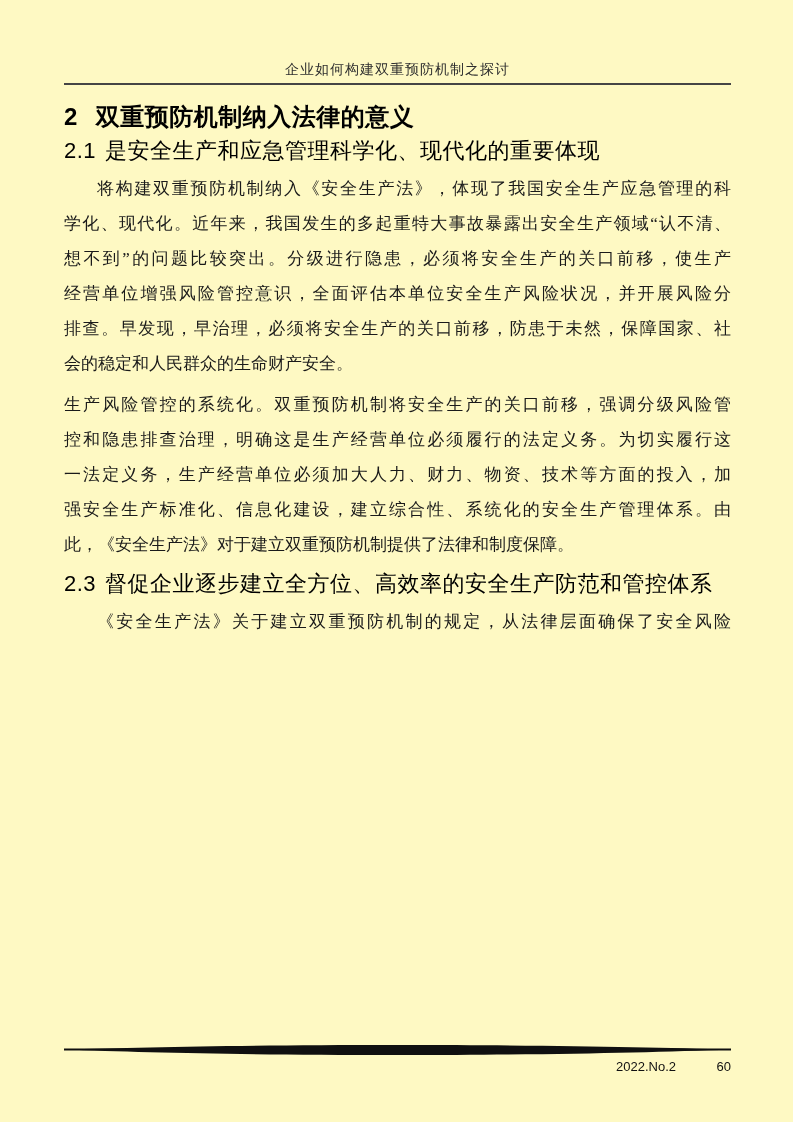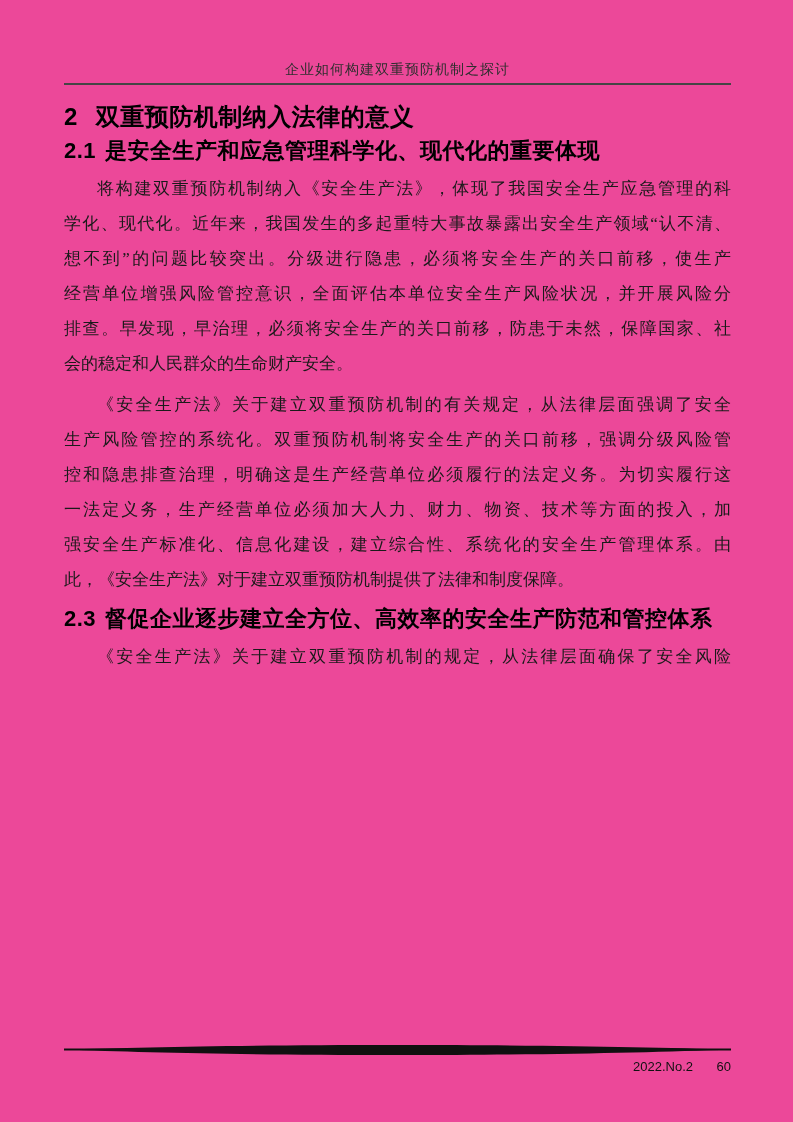--- a/index.html
+++ b/index.html
@@ -5,21 +5,21 @@
   html, body {
     margin: 0;
     padding: 0;
     background: #e9e9e9;
   }
   .page {
     position: relative;
     width: 793px;
     height: 1122px;
     margin: 0 auto;
-    background: #ec4899;
+    background: #fef9c3;
     overflow: hidden;
     font-family: "Liberation Serif", serif;
     color: #1a1a1a;
   }
   .content {
     position: absolute;
     left: 64px;
     top: 0;
     width: 667px;
   }
@@ -45,21 +45,21 @@
     font-weight: bold;
     font-size: 24px;
     line-height: 32px;
     color: #000000;
     letter-spacing: 0.5px;
   }
   .h2 .num { display: inline-block; margin-right: 18px; }
   .h3 {
     margin: 8px 0 0 0;
     font-family: "Liberation Sans", sans-serif;
-    font-weight: bold;
+    font-weight: normal;
     font-size: 22px;
     line-height: 28px;
     color: #000000;
     letter-spacing: 0.5px;
   }
   .h3 .num { display: inline-block; margin-right: 9px; }
   .h3.first-h3 { margin-top: 4px; }
   
   .para {
     margin-top: 6px;
@@ -91,21 +91,21 @@
     color: #111111;
   }
   .page-number {
     position: absolute;
     left: 0;
     right: 0;
     text-align: right;
   }
   .issue-number {
     position: absolute;
-    right: 38px;
+    right: 55px;
     top: 0;
     text-align: center;
   }
 </style>
 </head>
 <body>
 
 <div class="page">
   <div class="content">
 
@@ -124,21 +124,20 @@
       <div class="line first">将构建双重预防机制纳入《安全生产法》，体现了我国安全生产应急管理的科</div>
       <div class="line">学化、现代化。近年来，我国发生的多起重特大事故暴露出安全生产领域“认不清、</div>
       <div class="line">想不到”的问题比较突出。分级进行隐患，必须将安全生产的关口前移，使生产</div>
       <div class="line">经营单位增强风险管控意识，全面评估本单位安全生产风险状况，并开展风险分</div>
       <div class="line">排查。早发现，早治理，必须将安全生产的关口前移，防患于未然，保障国家、社</div>
       <div class="line last">会的稳定和人民群众的生命财产安全。</div>
     </div>
 
 
     <div class="para">
-      <div class="line first">《安全生产法》关于建立双重预防机制的有关规定，从法律层面强调了安全</div>
       <div class="line">生产风险管控的系统化。双重预防机制将安全生产的关口前移，强调分级风险管</div>
       <div class="line">控和隐患排查治理，明确这是生产经营单位必须履行的法定义务。为切实履行这</div>
       <div class="line">一法定义务，生产经营单位必须加大人力、财力、物资、技术等方面的投入，加</div>
       <div class="line">强安全生产标准化、信息化建设，建立综合性、系统化的安全生产管理体系。由</div>
       <div class="line last">此，《安全生产法》对于建立双重预防机制提供了法律和制度保障。</div>
     </div>
 
     <div class="h3">
       <span class="num">2.3</span><span>督促企业逐步建立全方位、高效率的安全生产防范和管控体系</span>
     </div>

